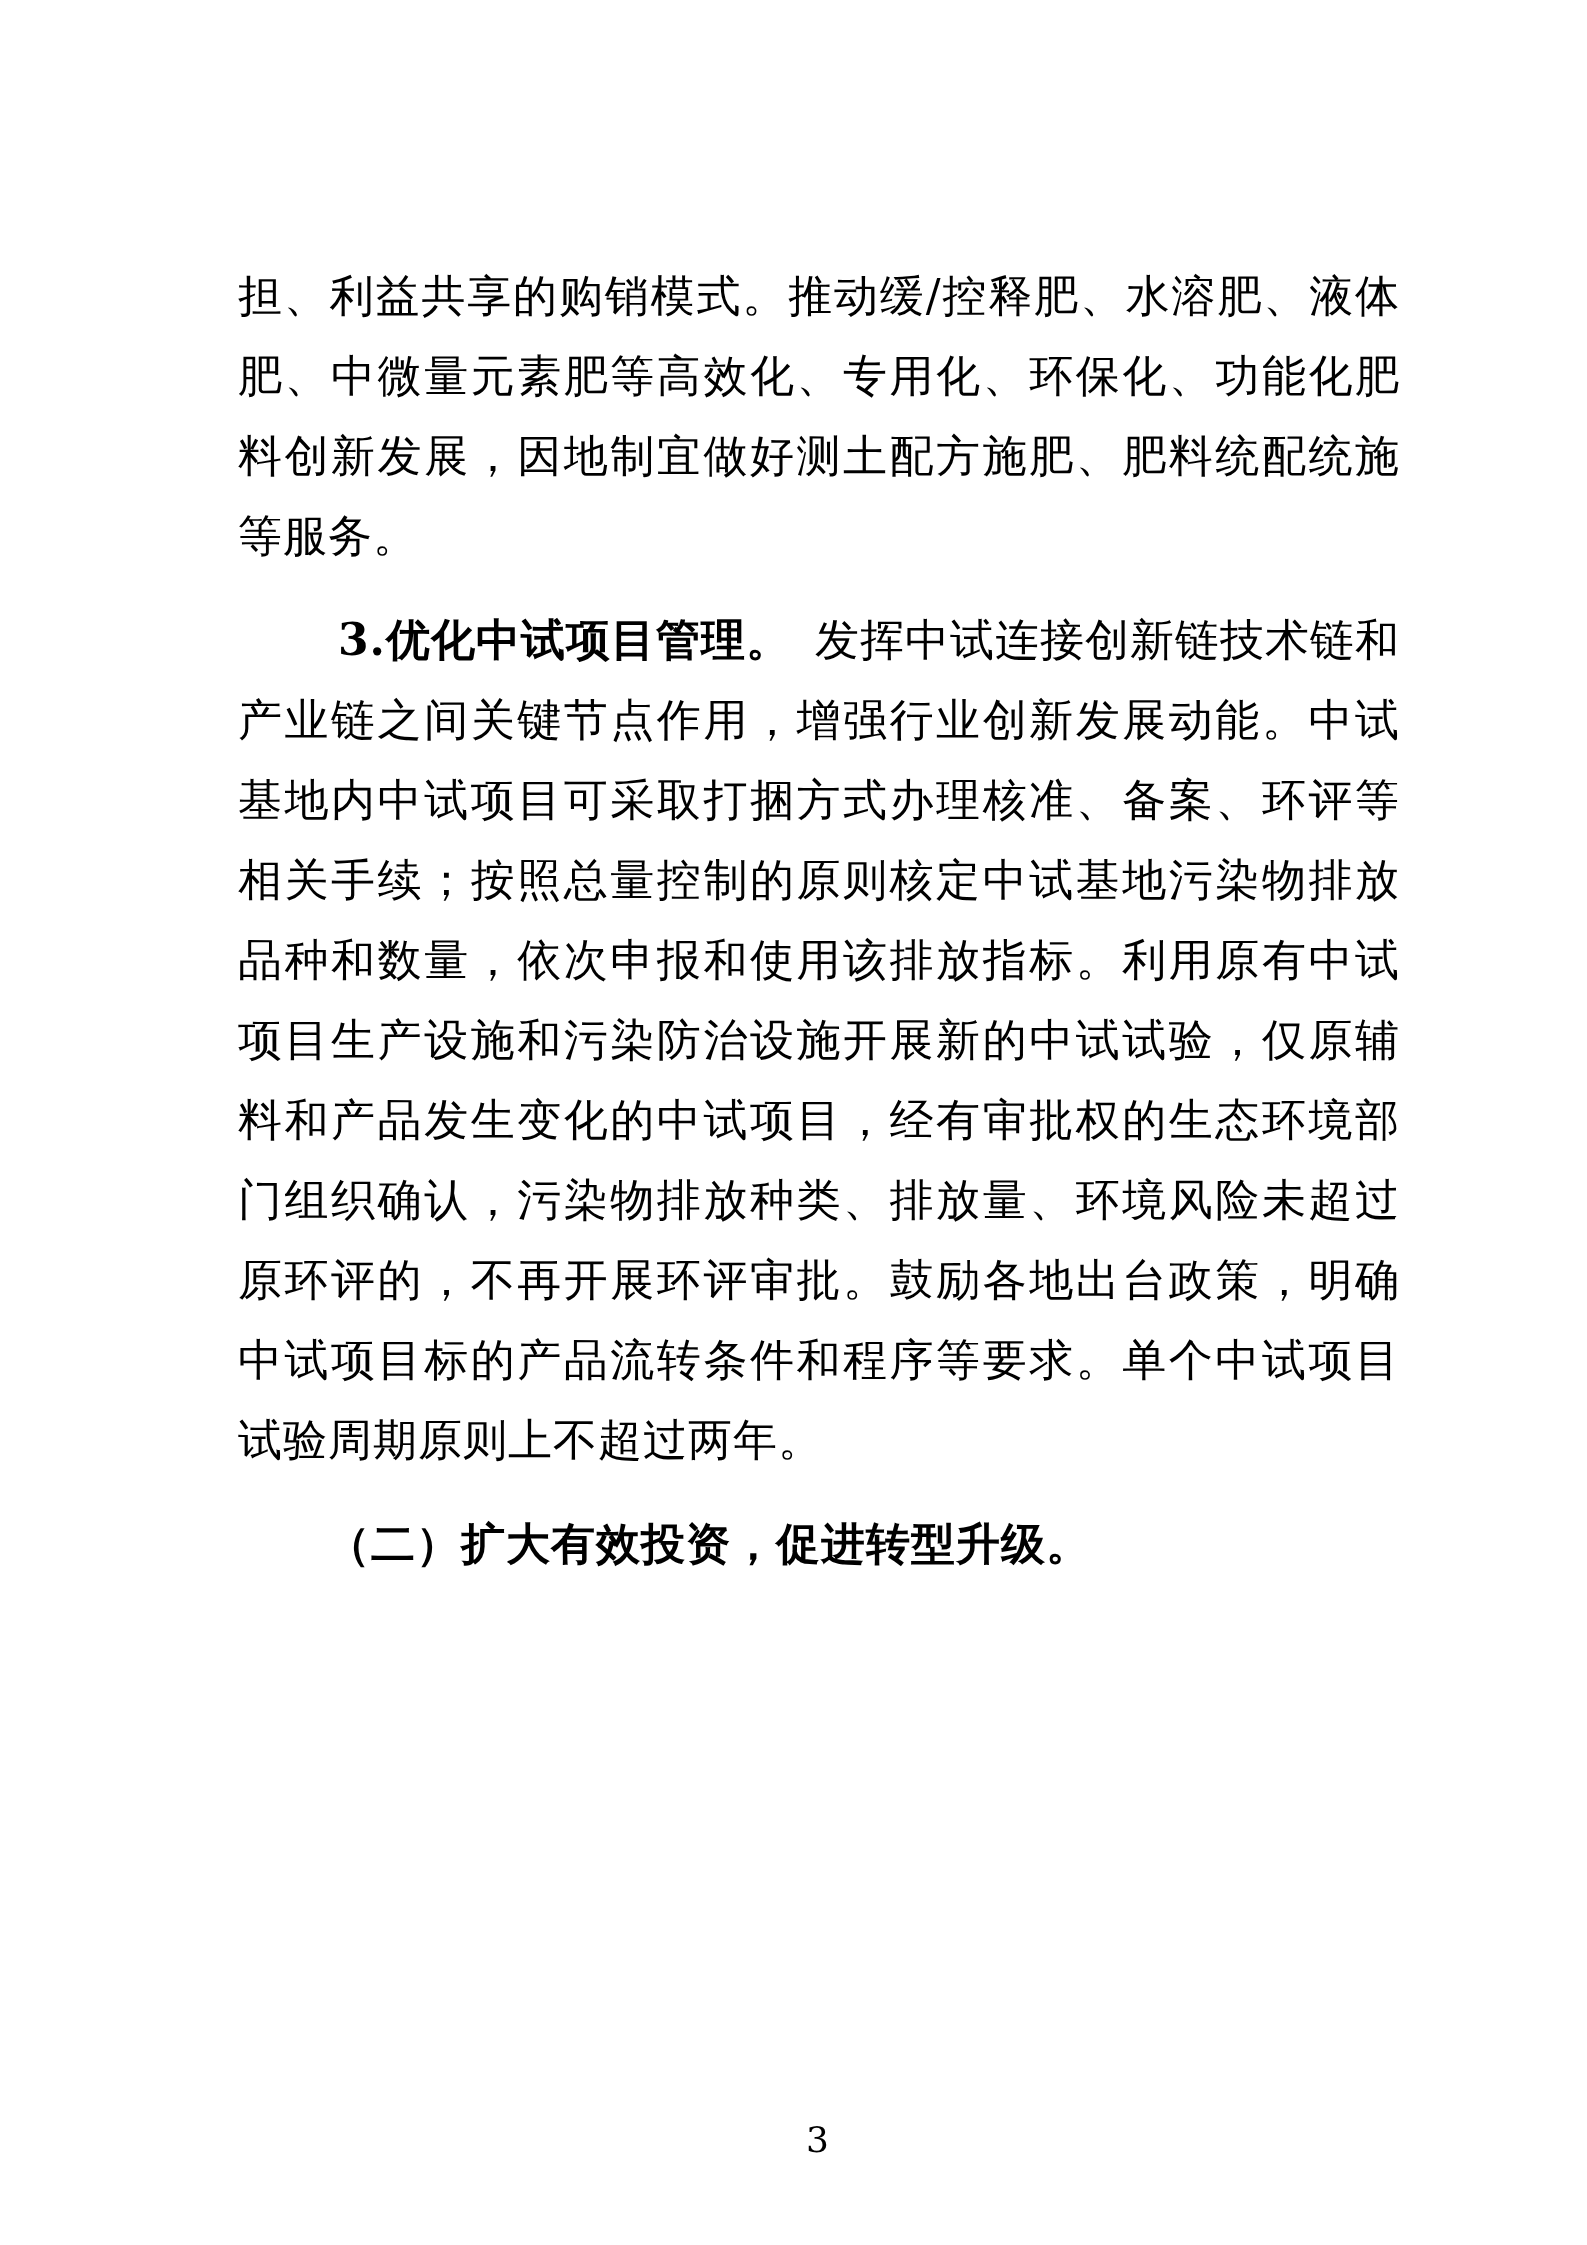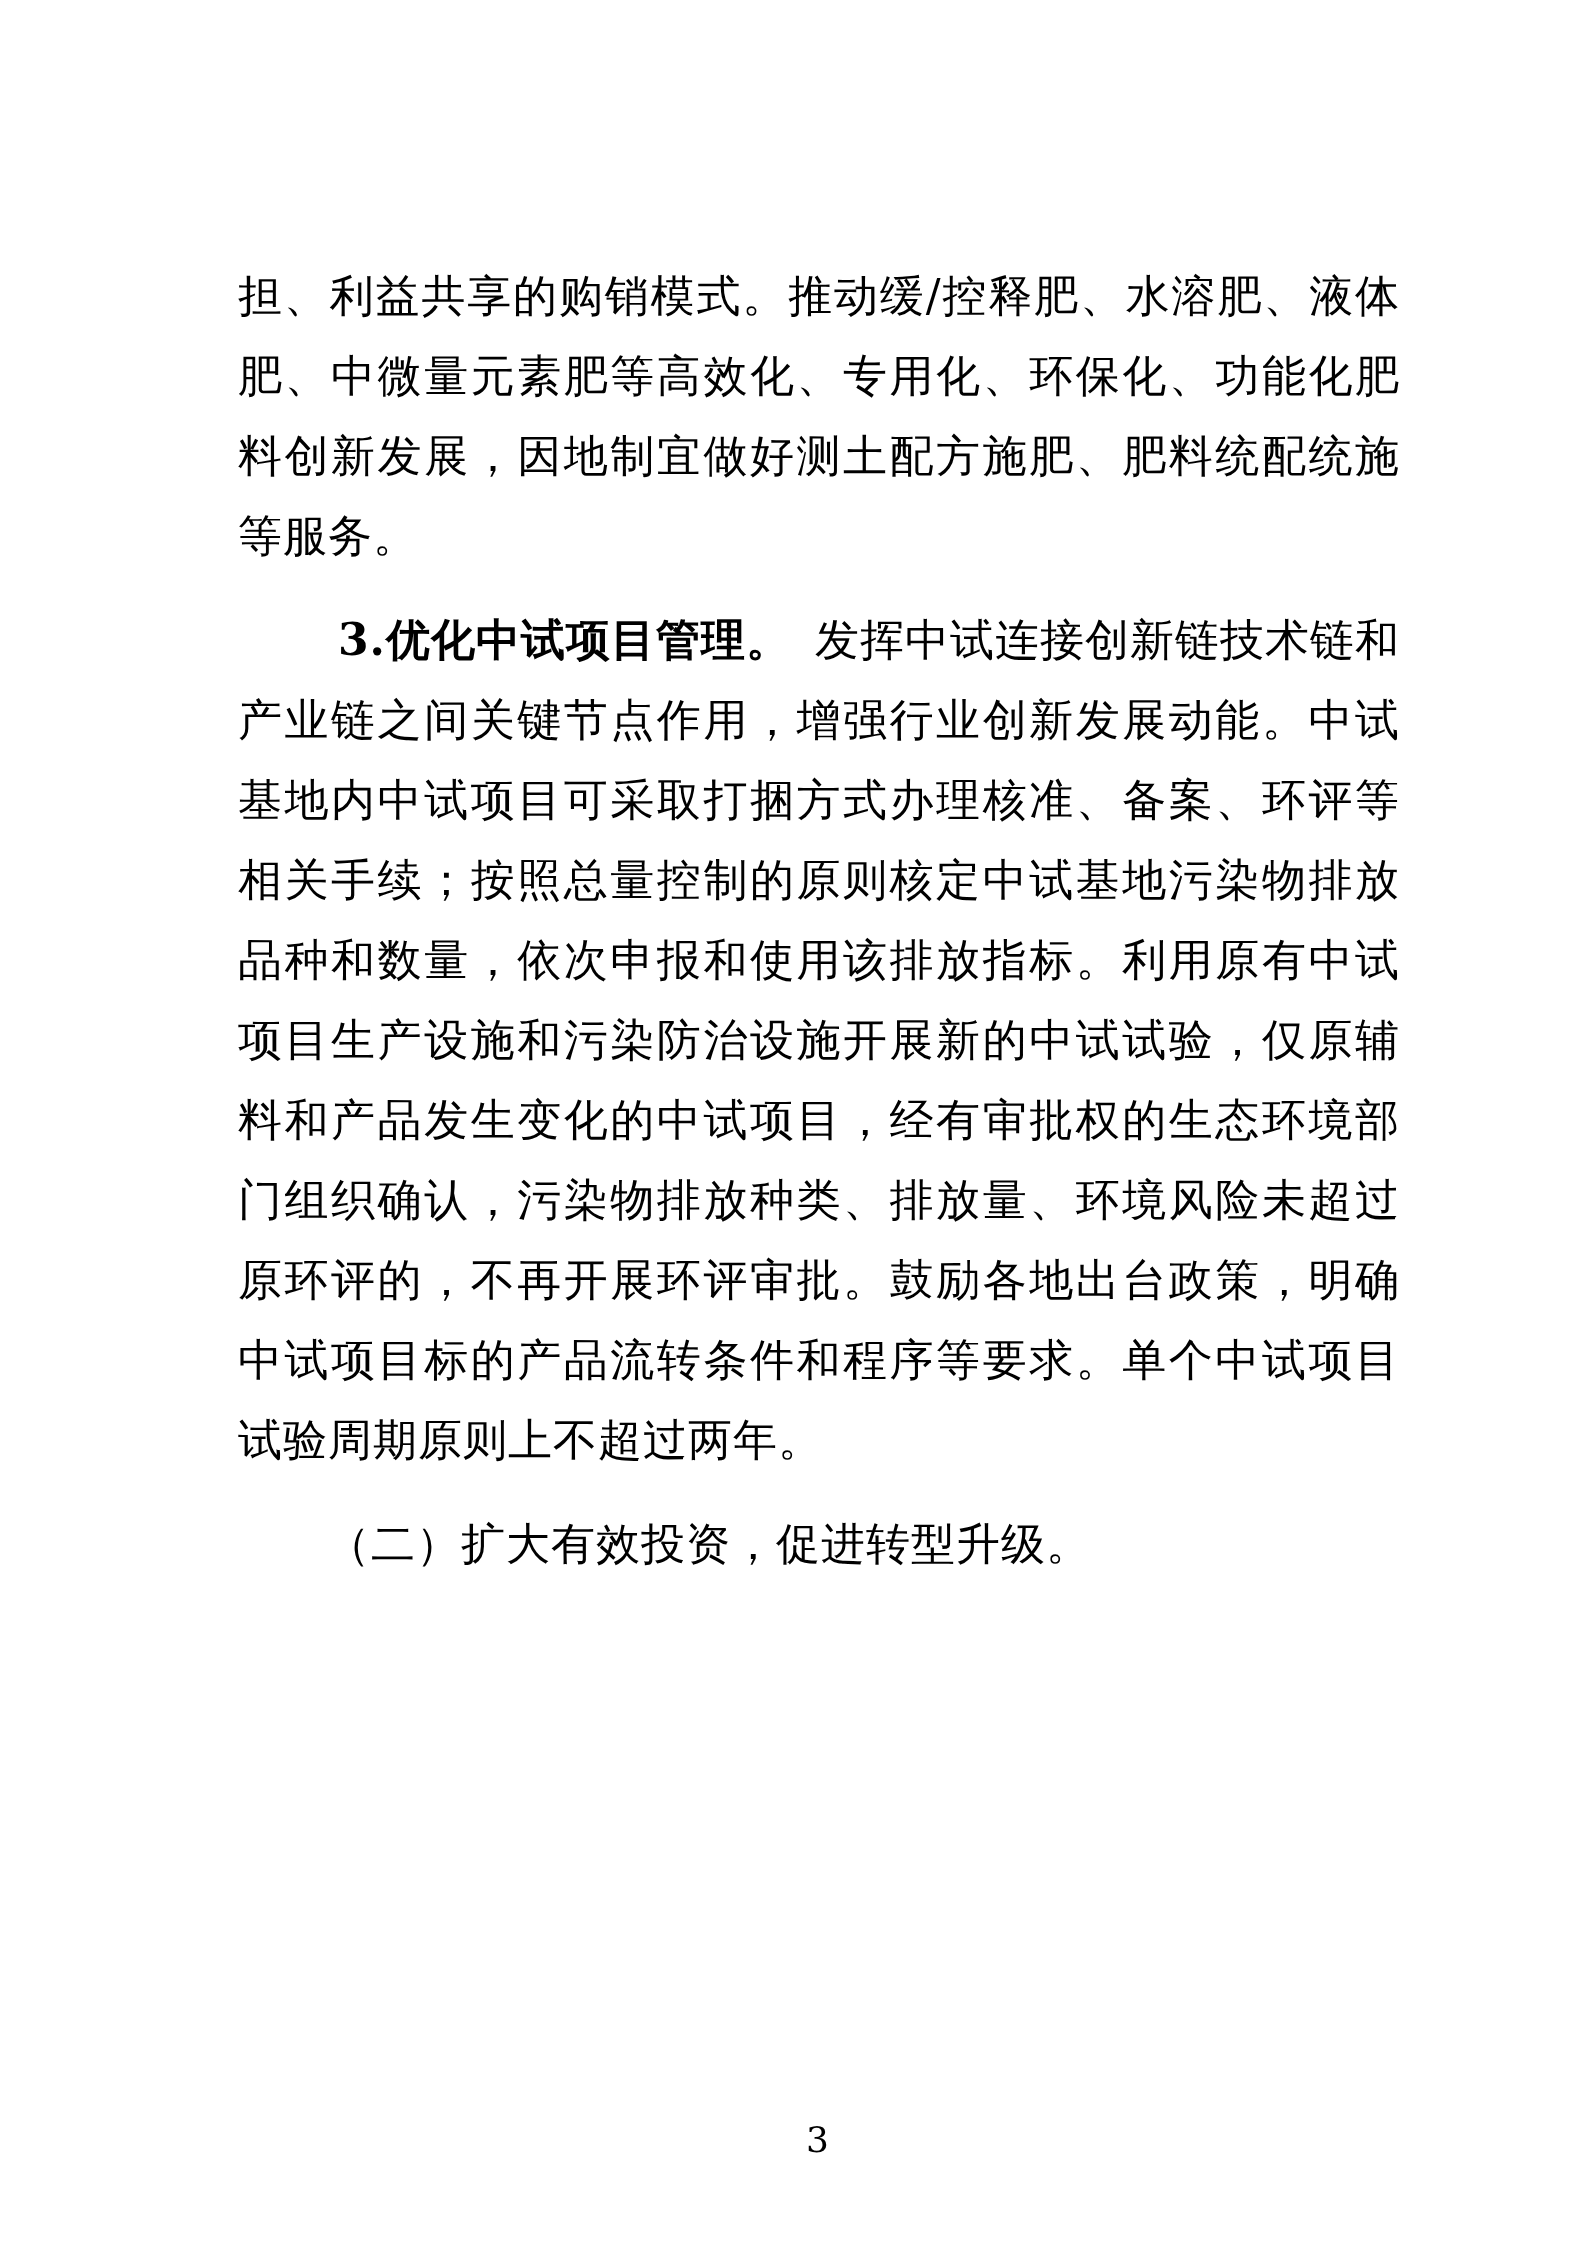--- a/index.html
+++ b/index.html
@@ -23,21 +23,21 @@
     font-size: 44px;
     line-height: 80px;
     text-align: justify;
     text-justify: inter-ideograph;
     letter-spacing: 1px;
     color: #000000;
   }
   .para.indent { text-indent: 2em; }
   .run-bold { font-weight: bold; }
   .section-heading {
-    font-weight: normal;
+    font-weight: bold;
     text-indent: 2em;
     text-align: left;
   }
   .page-number {
     position: absolute;
     left: 0;
     right: 0;
     top: 2082px;
     text-align: center;
     font-size: 36px;

